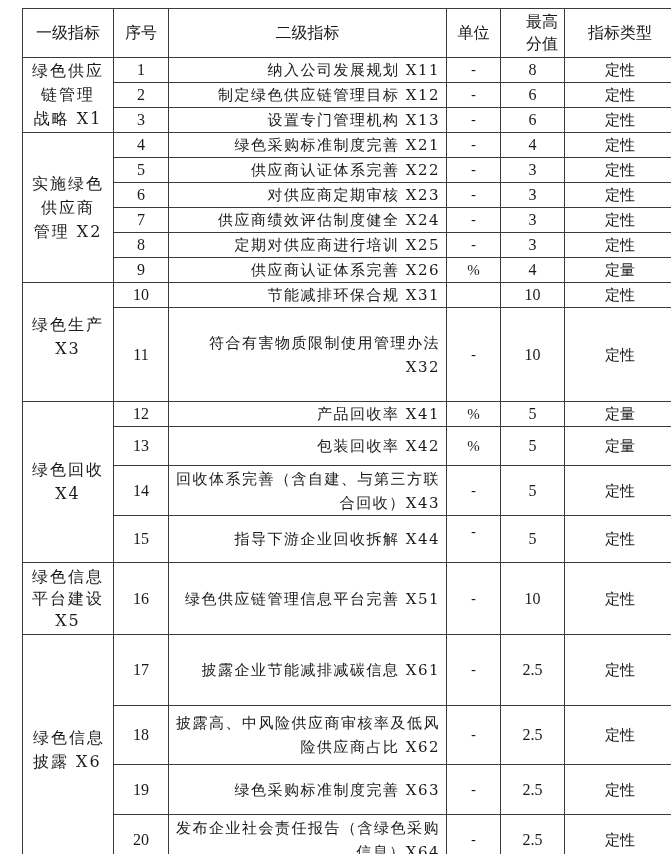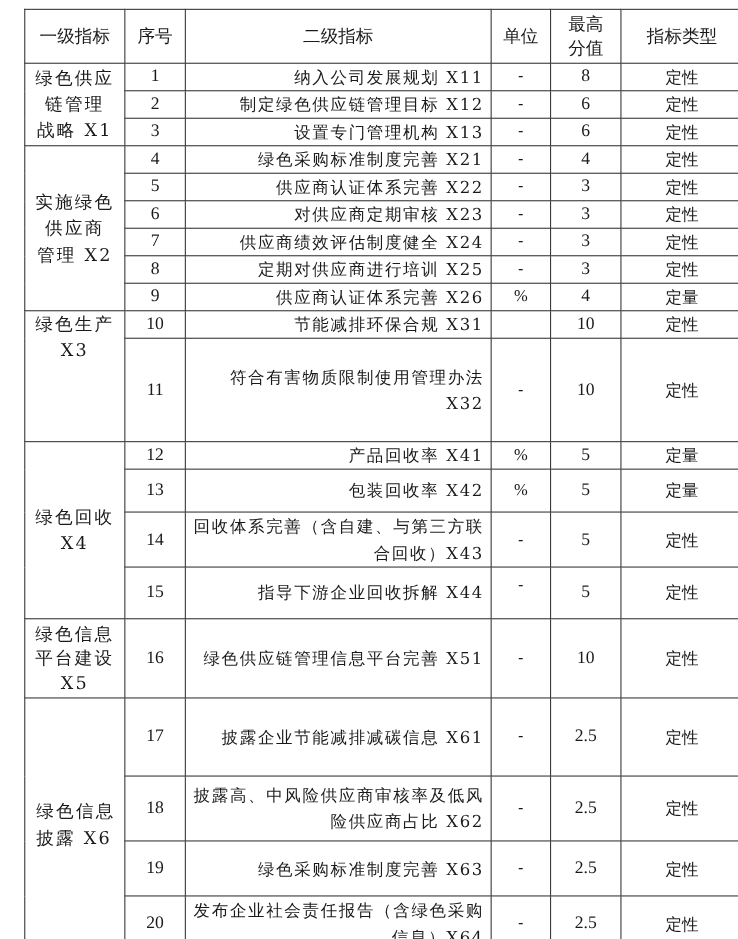--- a/index.html
+++ b/index.html
@@ -35,21 +35,21 @@
     <col style="width:54px">
     <col style="width:64px">
     <col style="width:111px">
   </colgroup>
   <thead>
     <tr style="height:49px">
       <th>一级指标</th>
       <th>序号</th>
       <th>二级指标</th>
       <th>单位</th>
-      <th style="line-height:22px;">
+      <th style="line-height:22px;text-align:right;">
         <div>最高</div>
         <div>分值</div>
       </th>
       <th>指标类型</th>
     </tr>
   </thead>
   <tbody>
 
     <tr style="height:24px">
       <td rowspan="3" class="lvl1">
@@ -120,21 +120,21 @@
     </tr>
     <tr style="height:25px">
       <td class="c seq">9</td>
       <td class="l">供应商认证体系完善 X26</td>
       <td class="c pct">%</td>
       <td class="c num">4</td>
       <td class="c">定量</td>
     </tr>
 
     <tr style="height:25px">
-      <td rowspan="2" class="lvl1" style="vertical-align:top; ">
+      <td rowspan="2" class="lvl1" style="vertical-align:top; padding-top:30px;">
         <div>绿色生产</div>
         <div>X3</div>
       </td>
       <td class="c seq">10</td>
       <td class="l">节能减排环保合规 X31</td>
       <td class="c dash"></td>
       <td class="c num">10</td>
       <td class="c">定性</td>
     </tr>
     <tr style="height:94px">

